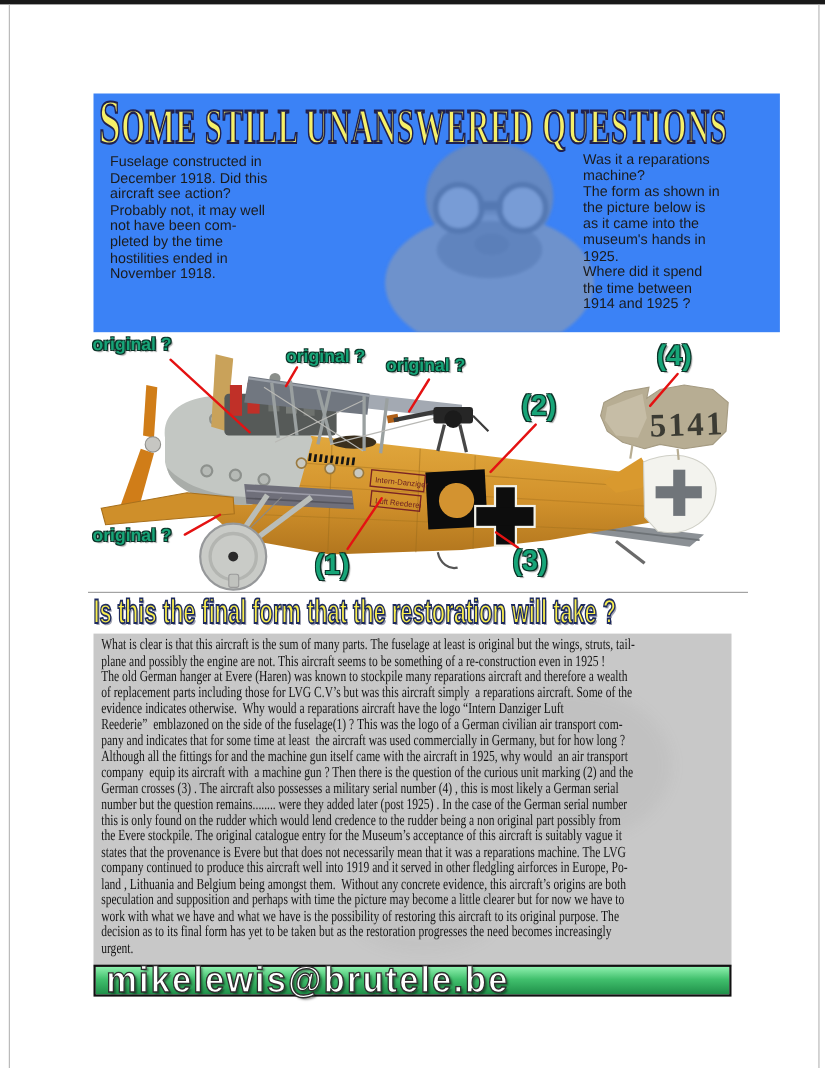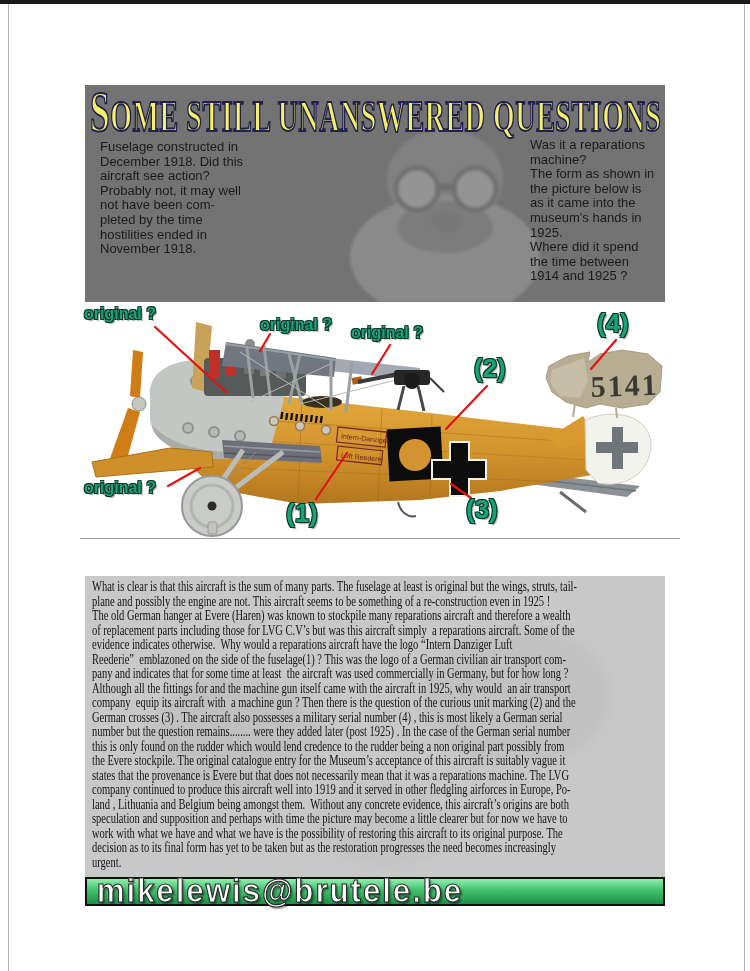--- a/index.html
+++ b/index.html
@@ -3,22 +3,22 @@
 <meta charset="utf-8">
 <style>
   html,body{margin:0;padding:0;background:#ffffff;}
   .page{position:relative;width:750px;height:971px;background:#ffffff;overflow:hidden;
         font-family:"Liberation Sans",sans-serif;}
   .top-border{position:absolute;left:0;top:0;width:750px;height:4px;background:#191919;}
   .edge{position:absolute;top:4px;bottom:0;width:1px;background:#b4b4b4;}
   .edge.left{left:8px}.edge.right{left:744px}
 
   
-  .header-panel{position:absolute;left:85px;top:85px;width:580px;height:217px;
-                background:#737373;overflow:hidden;}
+  .header-panel{position:absolute;left:85px;top:85px;width:624px;height:217px;
+                background:#3b82f6;overflow:hidden;}
   .pilot-watermark{position:absolute;left:240px;top:42px;width:240px;height:175px;
                    opacity:.5;filter:blur(1.5px);}
   .title{position:absolute;left:5px;top:0;margin:0;white-space:nowrap;}
   .title-inner{display:inline-block;transform:scaleX(.62);transform-origin:left center;
                font-family:"Liberation Serif",serif;font-weight:bold;line-height:54px;
                font-size:45px;color:#f6f068;-webkit-text-stroke:2px #20214f;
                letter-spacing:1px;}
   .title-inner .lead{font-size:57px;}
   .q{position:absolute;font-size:13px;line-height:14.6px;color:#1b1b1b;
      white-space:pre-line;}
@@ -282,20 +282,21 @@
     <div class="lbl lbl-o2">original ?</div>
     <div class="lbl lbl-o3">original ?</div>
     <div class="lbl lbl-o4">original ?</div>
     <div class="lbl num lbl-n1">(1)</div>
     <div class="lbl num lbl-n2">(2)</div>
     <div class="lbl num lbl-n3">(3)</div>
     <div class="lbl num lbl-n4">(4)</div>
   </section>
 
   <div class="divider"></div>
+  <h2 class="headline"><span class="headline-inner">Is this the final form that the restoration will take ?</span></h2>
 
   <section class="body-panel">
     <svg class="body-smudges" viewBox="0 0 580 303">
       <ellipse cx="150" cy="160" rx="85" ry="60" fill="#8e8e8e" opacity=".12"></ellipse>
       <ellipse cx="430" cy="120" rx="95" ry="70" fill="#8e8e8e" opacity=".10"></ellipse>
       <ellipse cx="300" cy="250" rx="70" ry="40" fill="#8e8e8e" opacity=".08"></ellipse>
     </svg>
     <div class="body-text">What is clear is that this aircraft is the sum of many parts. The fuselage at least is original but the wings, struts, tail-
 plane and possibly the engine are not. This aircraft seems to be something of a re-construction even in 1925 !
 The old German hanger at Evere (Haren) was known to stockpile many reparations aircraft and therefore a wealth

